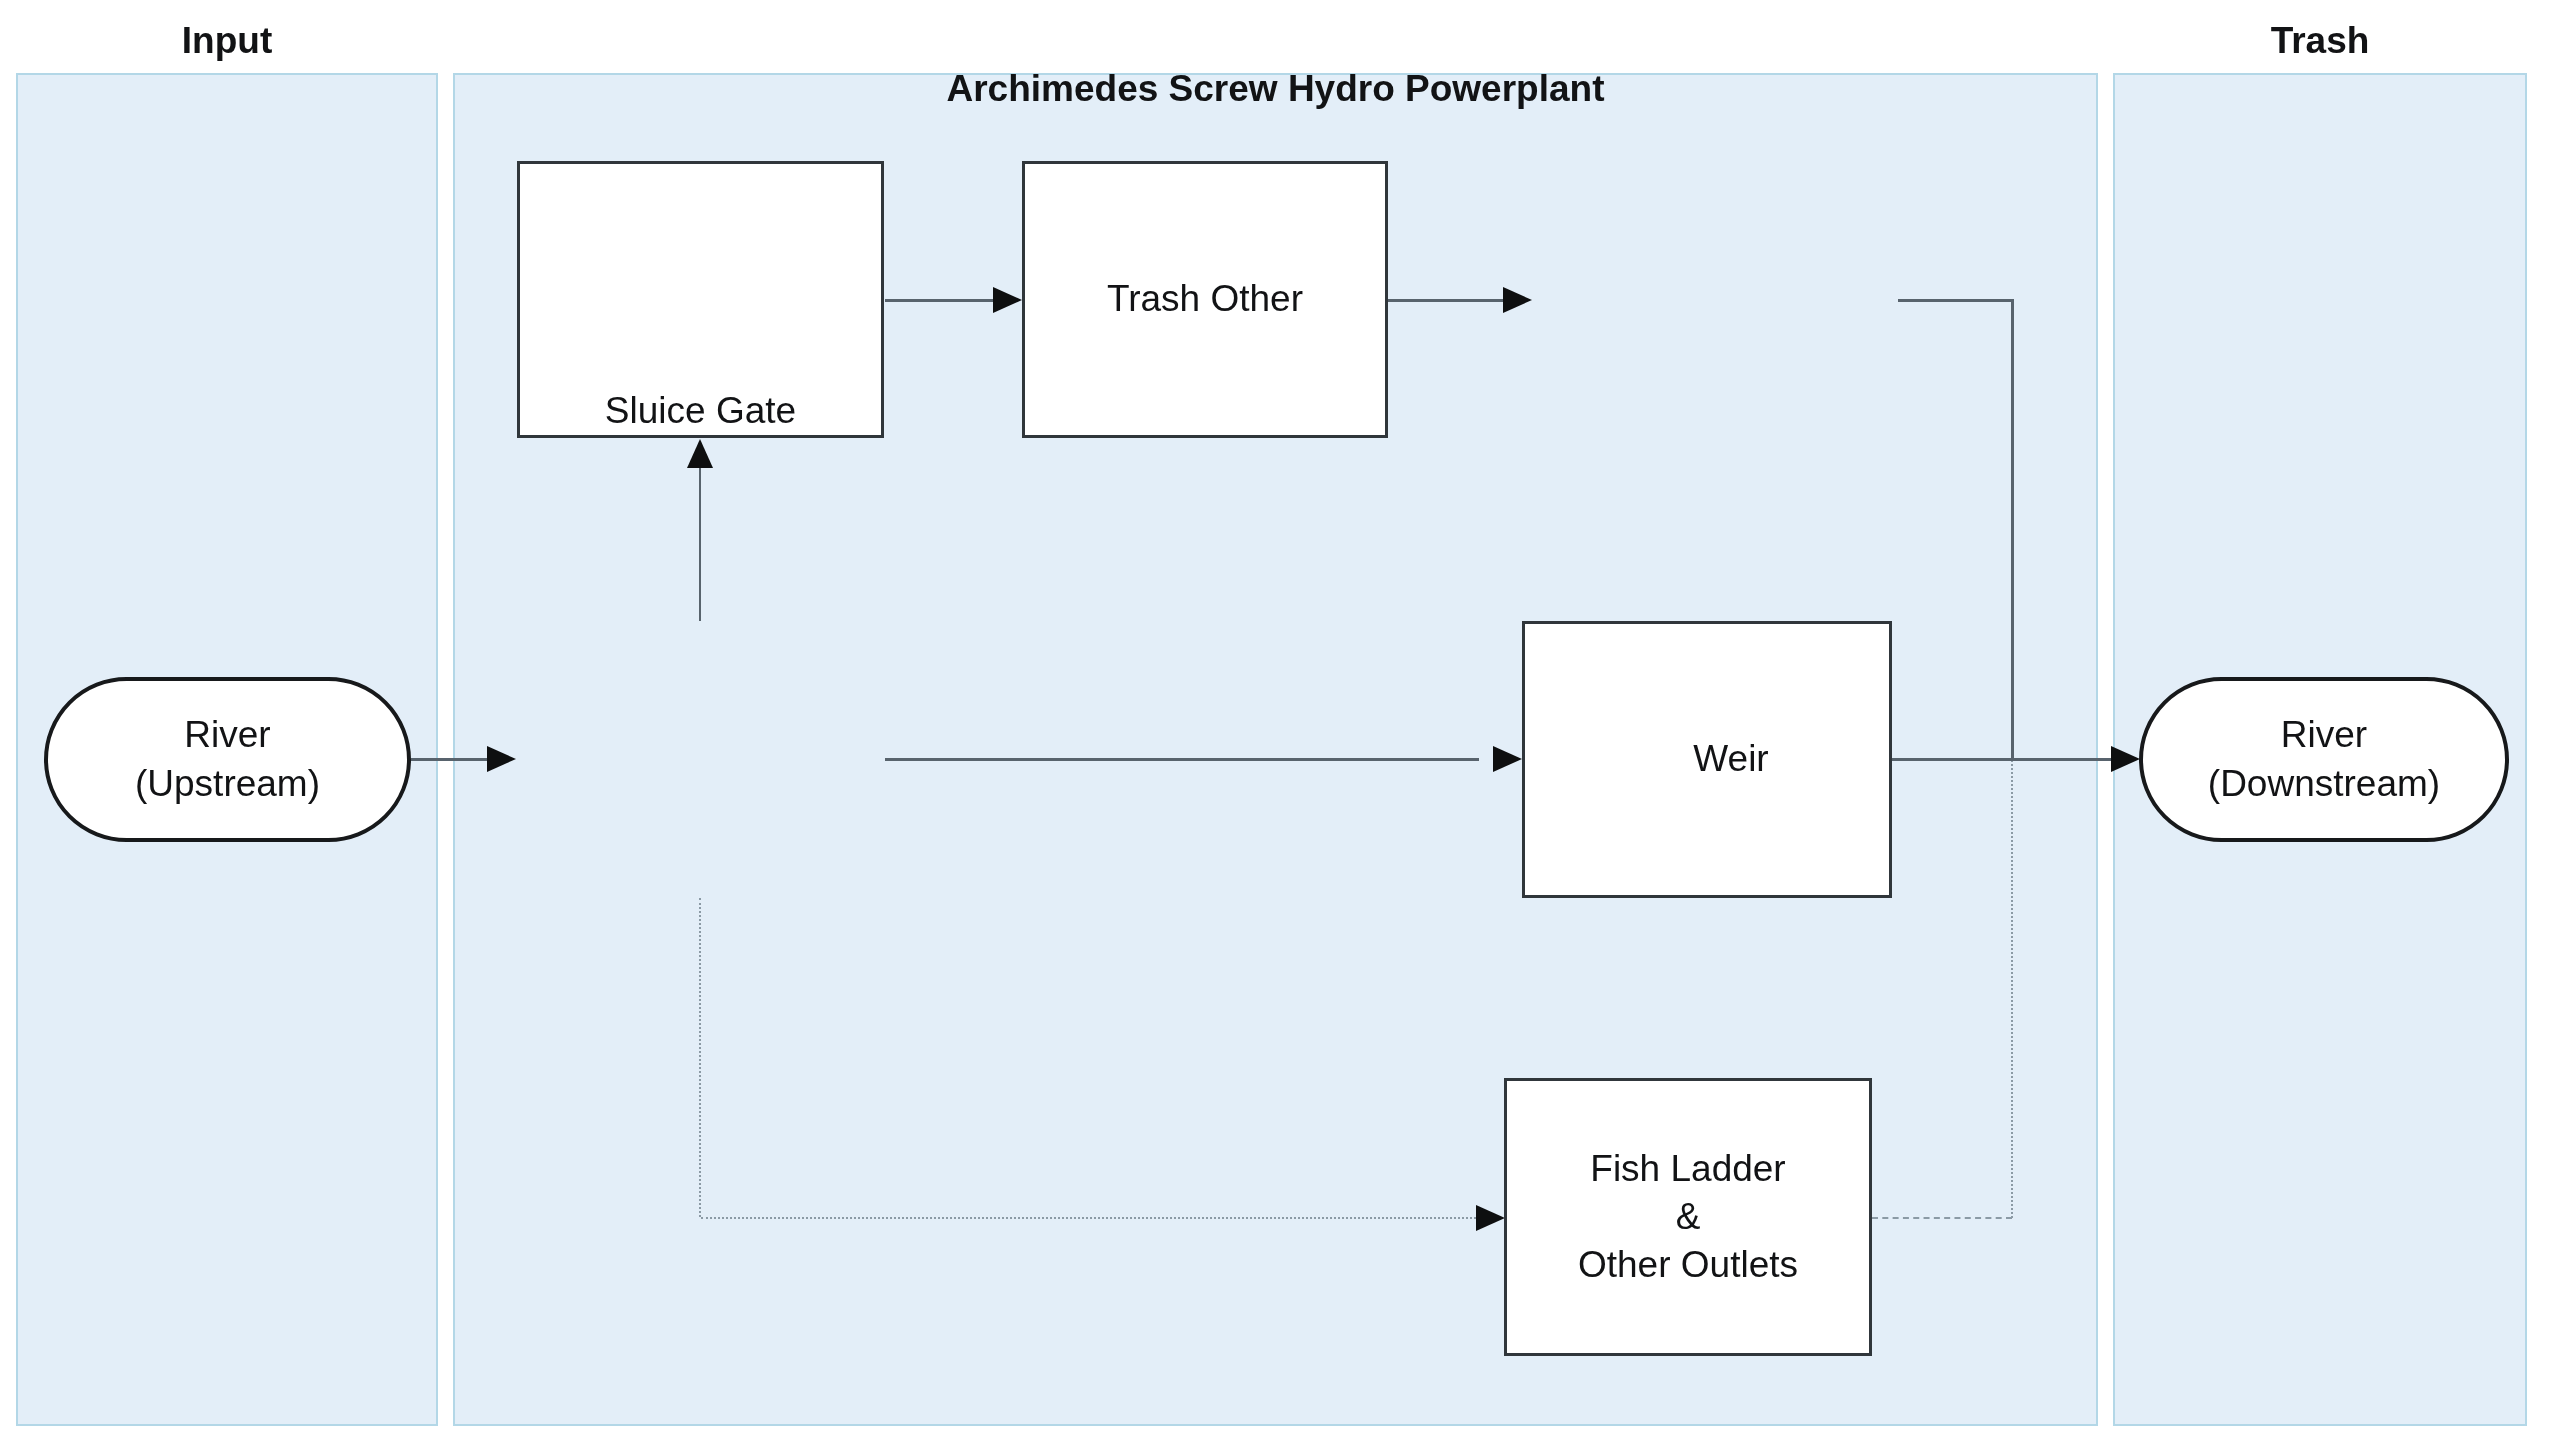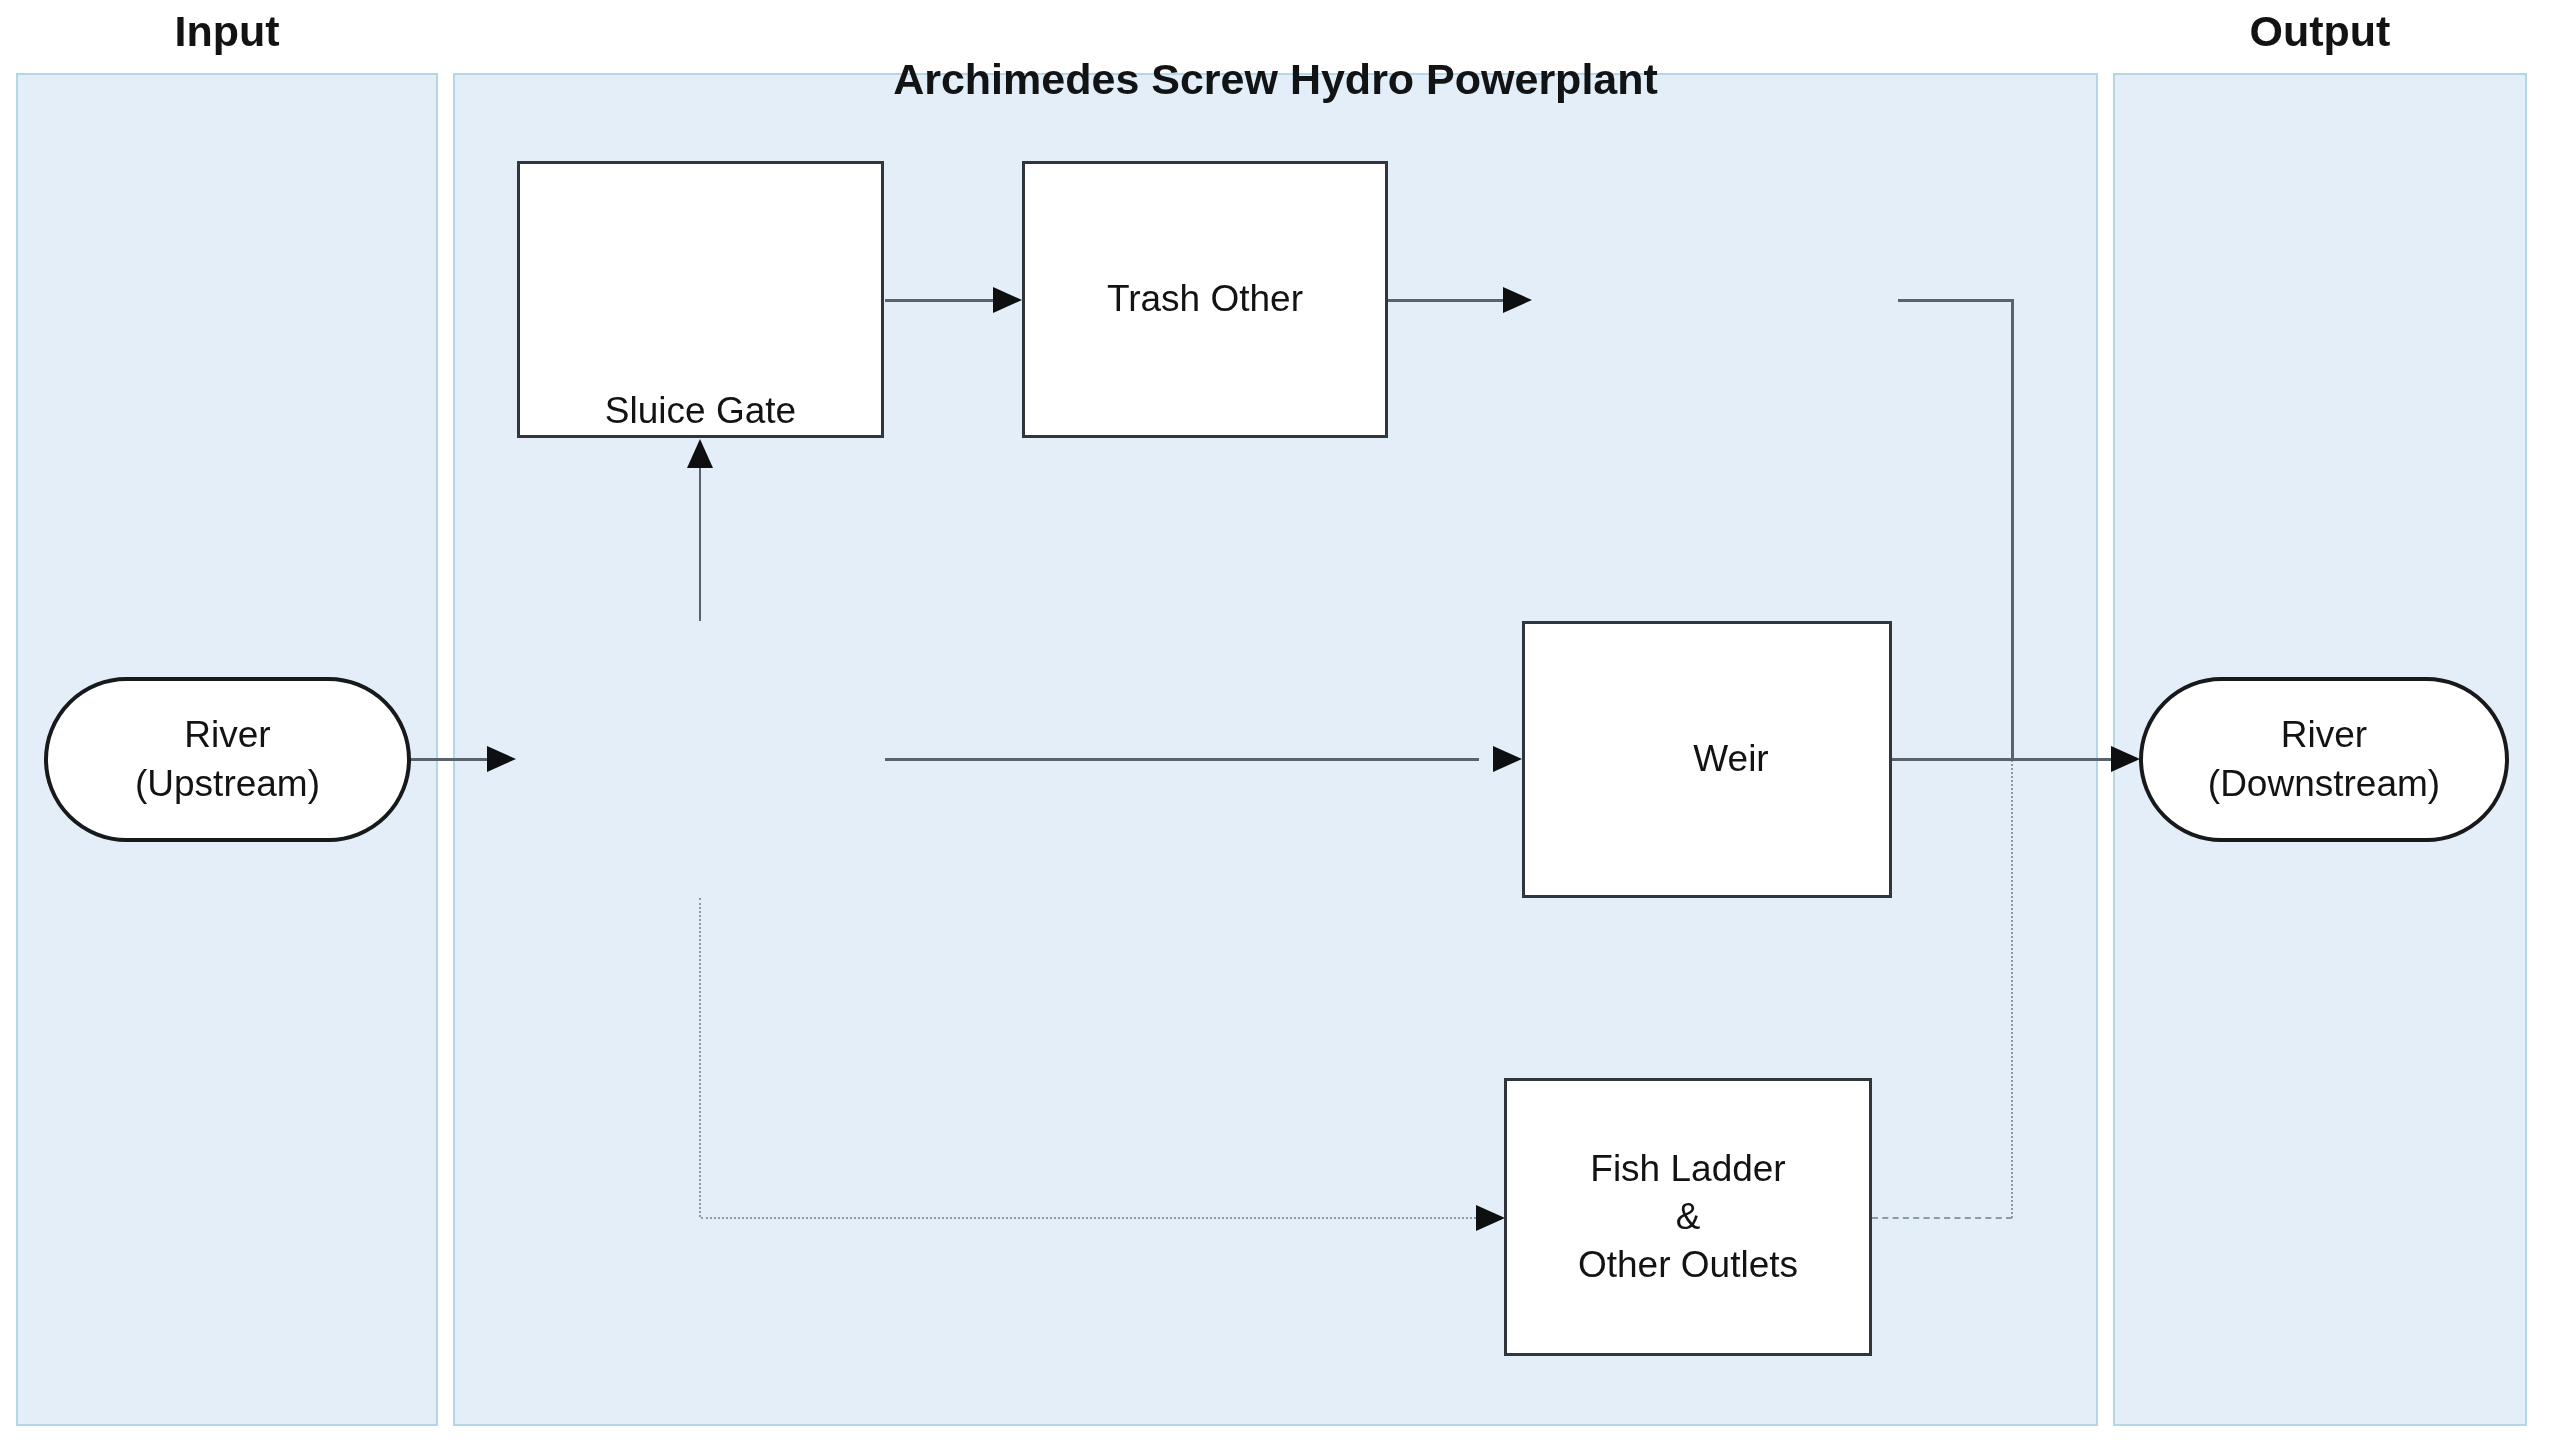--- a/index.html
+++ b/index.html
@@ -12,23 +12,23 @@
     overflow:hidden;
   }
   .panel{
     position:absolute;
     background:var(--panel-fill,#e3eef8);
     border:2.4px solid var(--panel-border,#b3d7e7);
     box-sizing:border-box;
   }
   .swim-title{
     position:absolute;
-    top:1px;height:60px;
+    top:11px;height:60px;
     display:flex;align-items:center;justify-content:center;
-    font-weight:bold;font-size:43px;
+    font-weight:bold;font-size:37px;
     white-space:nowrap;
   }
   .node{
     position:absolute;
     background:#ffffff;
     box-sizing:border-box;
     display:flex;align-items:center;justify-content:center;
     text-align:center;
     font-size:37px;line-height:1.3;
   }
@@ -58,21 +58,21 @@
 <body>
 
 <div id="canvas">
 
   <div class="panel" style="left:16px;top:73px;width:422px;height:1353px;"></div>
   <div class="panel" style="left:453px;top:73px;width:1645px;height:1353px;"></div>
   <div class="panel" style="left:2113px;top:73px;width:414px;height:1353px;"></div>
 
   <div class="swim-title" style="left:16px;width:422px;">Input</div>
   <div class="swim-title" style="left:453px;width:1645px;margin-top:48px;">Archimedes Screw Hydro Powerplant</div>
-  <div class="swim-title" style="left:2113px;width:414px;">Output</div>
+  <div class="swim-title" style="left:2113px;width:414px;">Trash</div>
 
   <div class="line h-solid" style="left:411px;top:758px;width:79px;"></div>
   <div class="arrow arrow-right" style="left:487px;top:746px;"></div>
 
   <div class="line v-solid-thin" style="left:699px;top:464px;height:157px;"></div>
   <div class="arrow arrow-up" style="left:687px;top:439px;"></div>
 
   <div class="line h-solid" style="left:885px;top:299px;width:111px;"></div>
   <div class="arrow arrow-right" style="left:993px;top:287px;"></div>
 

